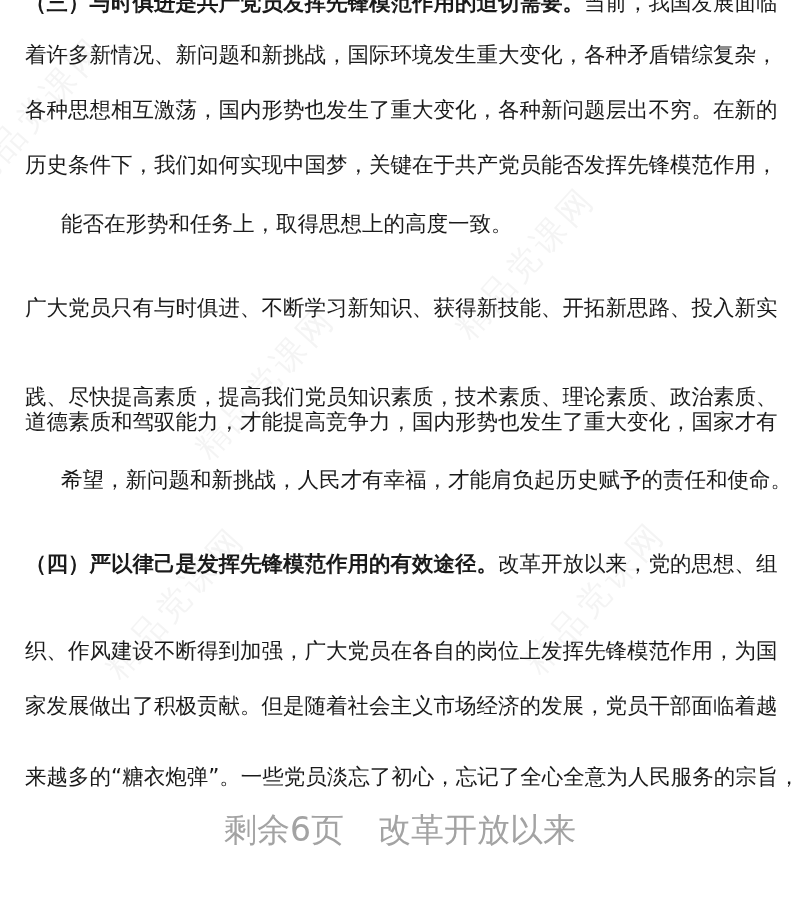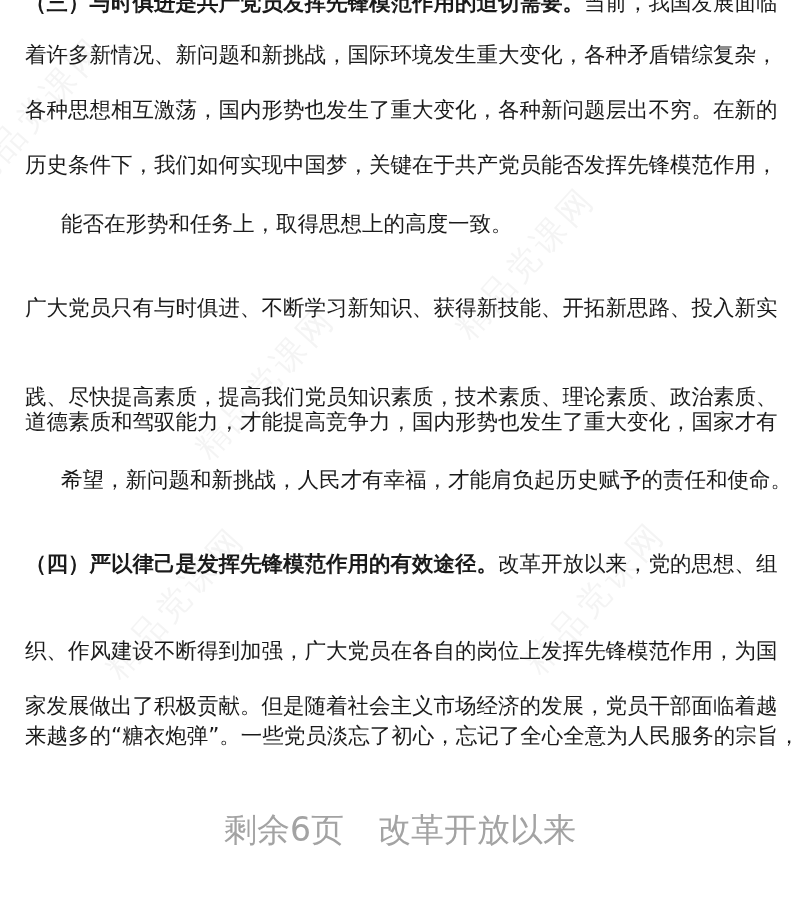--- a/index.html
+++ b/index.html
@@ -42,19 +42,19 @@
     <div class="line" style="top:293px;">广大党员只有与时俱进、不断学习新知识、获得新技能、开拓新思路、投入新实</div>
     <div class="line" style="top:350px;margin-top:32px;">践、尽快提高素质，提高我们党员知识素质，技术素质、理论素质、政治素质、</div>
     <div class="line" style="top:407px;">道德素质和驾驭能力，才能提高竞争力，国内形势也发生了重大变化，国家才有</div>
     <div class="line last" style="top:465px;">希望，新问题和新挑战，人民才有幸福，才能肩负起历史赋予的责任和使命。</div>
   </div>
 
   <div>
     <div class="line" style="top:549px;"><span class="bold">（四）严以律己是发挥先锋模范作用的有效途径。</span><span>改革开放以来，党的思想、组</span></div>
     <div class="line" style="top:636px;">织、作风建设不断得到加强，广大党员在各自的岗位上发挥先锋模范作用，为国</div>
     <div class="line" style="top:691px;">家发展做出了积极贡献。但是随着社会主义市场经济的发展，党员干部面临着越</div>
-    <div class="line" style="top:721px;">来越多的“糖衣炮弹”。一些党员淡忘了初心，忘记了全心全意为人民服务的宗旨，</div>
+    <div class="line" style="top:762px;">来越多的“糖衣炮弹”。一些党员淡忘了初心，忘记了全心全意为人民服务的宗旨，</div>
   </div>
 
   <div class="footer">
     <span>剩余6页</span><span class="gap"></span><span>改革开放以来</span>
   </div>
 </div>
 
 </body></html>

